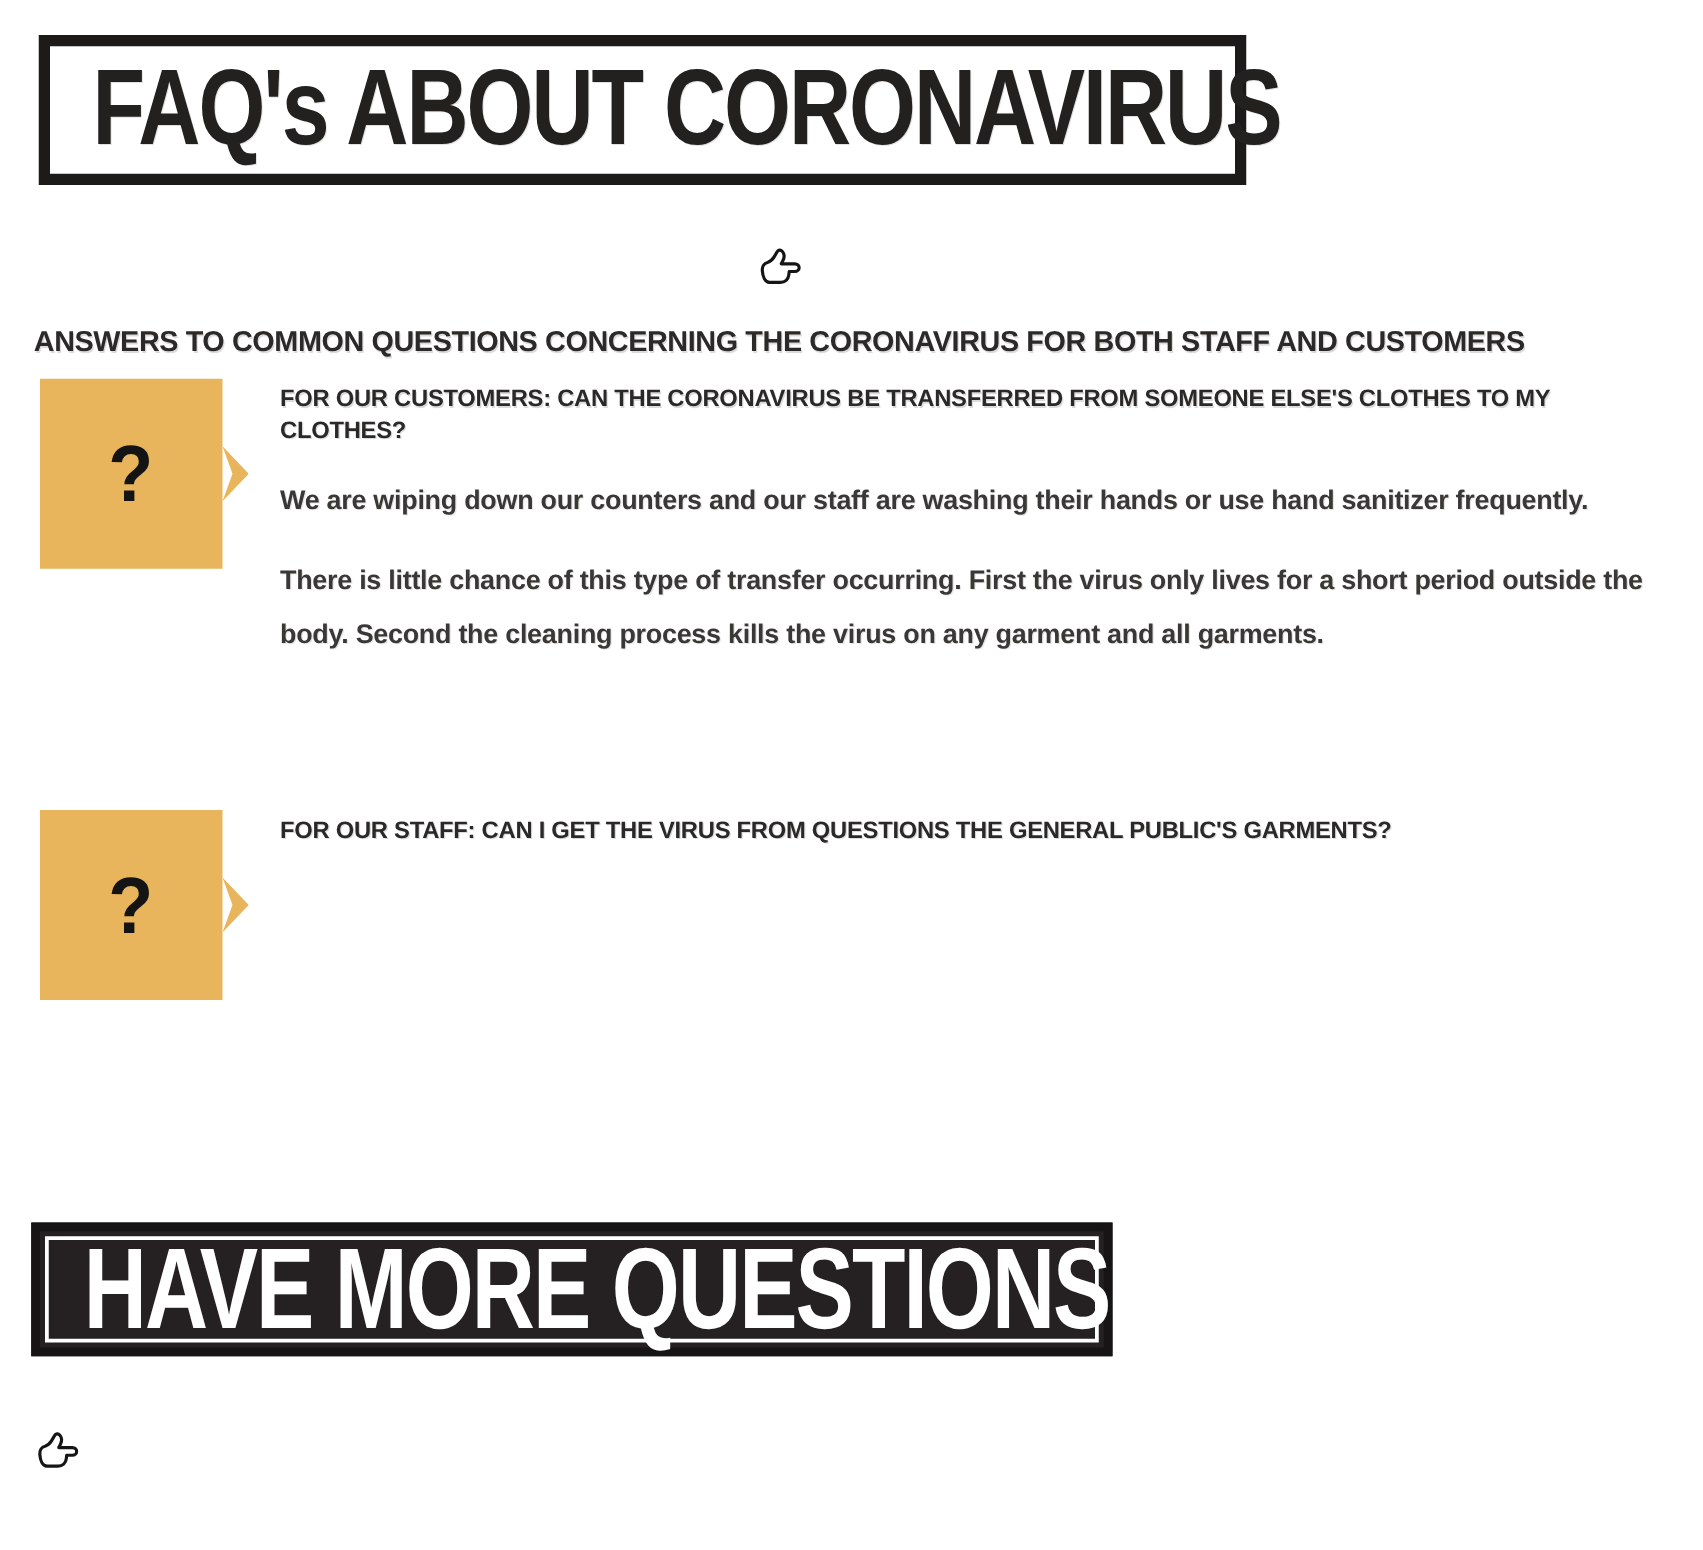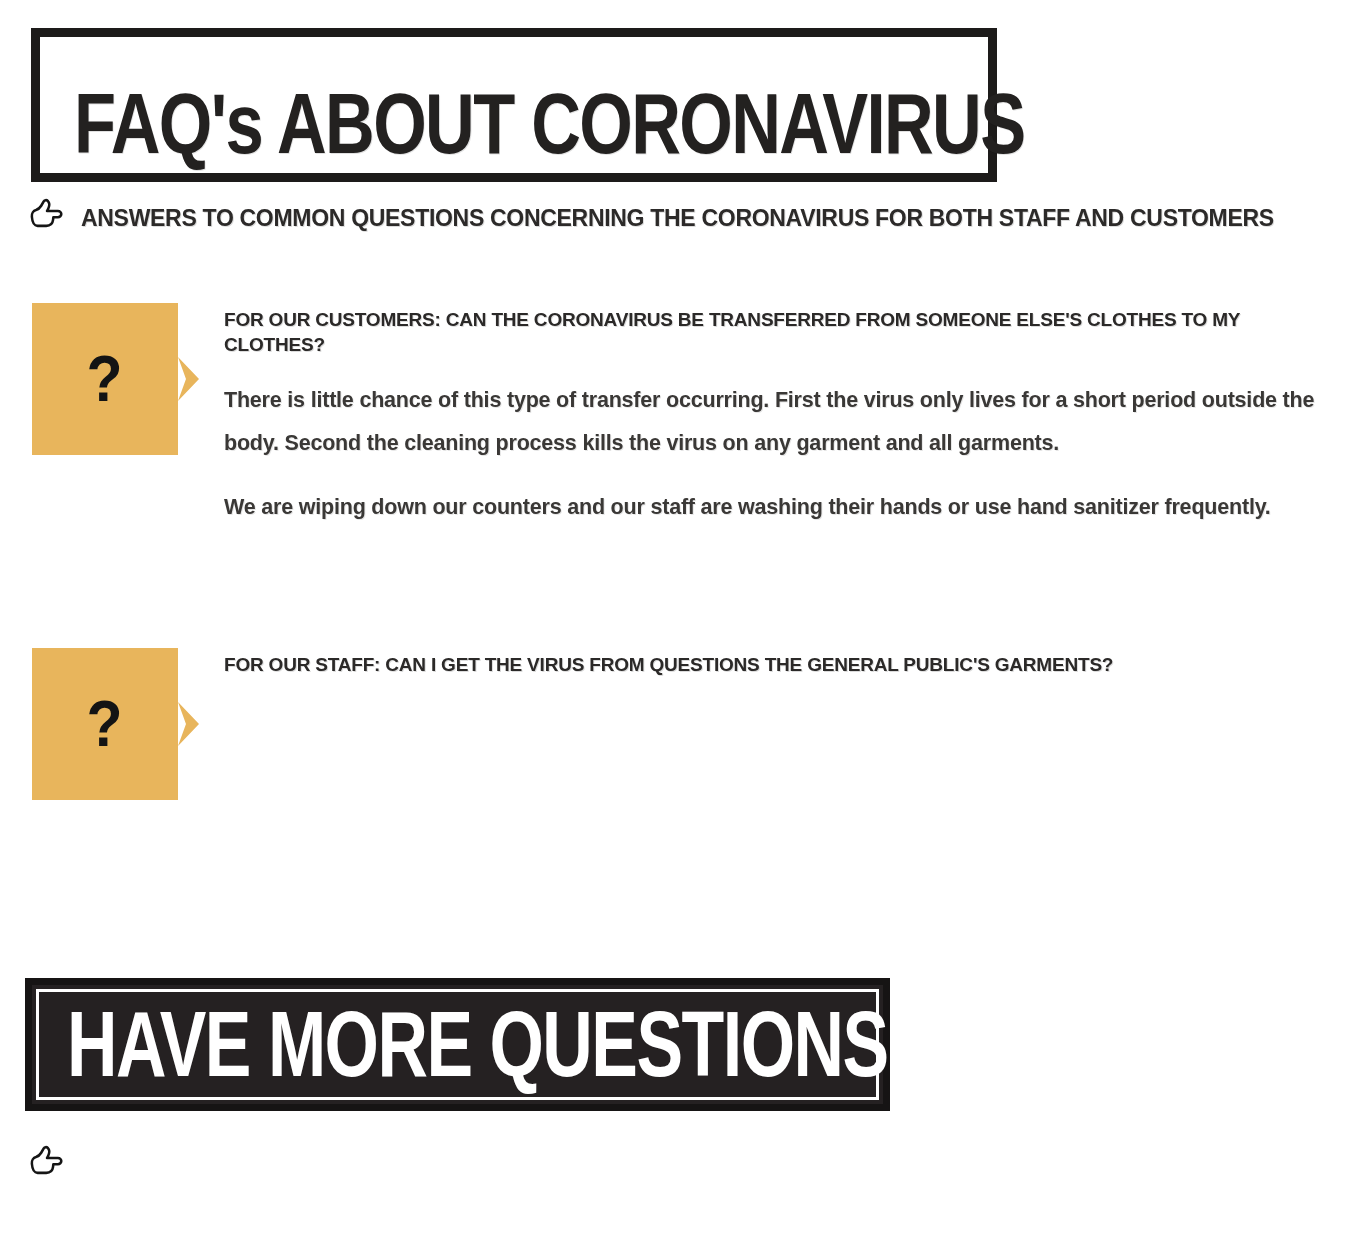--- a/index.html
+++ b/index.html
@@ -13,45 +13,46 @@
     width: 1362px;
     height: 1240px;
     background: #ffffff;
     overflow: hidden;
   }
 
   
   .title-box {
     position: absolute;
     left: 31px; top: 28px;
-    width: 966px; height: 154px;
+    width: 966px; height: 120px;
     border: 9px solid #1d1b1a;
     background: #ffffff;
     display: flex;
-    align-items: flex-end;
+    align-items: flex-start;
     padding-left: 34px;
   }
   .title-box .big-title {
     font-size: 86px;
     font-weight: bold;
     color: #232120;
     letter-spacing: -2px;
     white-space: nowrap;
     transform: scaleX(0.80);
     transform-origin: 0 50%;
     text-shadow: 1px 1px 0 rgba(0,0,0,0.12);
   }
 
   
   .pointer-row {
     position: absolute;
     left: 27px;
     display: flex;
-    align-items: flex-end;
-    gap: 18px;
+    align-items: center;
+    gap: 28px;
+    flex-direction: column;
   }
   .pointer-row.intro { top: 196px; }
   .pointer-row.footer { top: 1143px; }
   .pointer-row .hand { flex: none; width: 36px; height: 36px; }
   .pointer-row .row-text {
     font-size: 23px;
     font-weight: bold;
     color: #2c2a29;
     letter-spacing: -0.3px;
     white-space: nowrap;
@@ -116,21 +117,21 @@
     line-height: 2.02;
     letter-spacing: -0.2px;
     text-shadow: 1px 1px 0 rgba(0,0,0,0.10);
   }
   .faq-answer p:last-child { margin-bottom: 0; }
 
   
   .dark-banner {
     position: absolute;
     left: 25px; top: 978px;
-    width: 865px; height: 133px;
+    width: 865px; height: 107px;
     border: 7px solid #161414;
     background: #252122;
     padding: 4px;
   }
   .dark-banner .inner {
     width: 100%; height: 100%;
     border: 3px solid #ffffff;
     background: #252122;
     display: flex;
     align-items: center;
@@ -165,22 +166,22 @@
   </div>
 
   <div class="faq first">
     <div class="q-badge">
       <span class="q-glyph">?</span>
       <span class="tail"></span>
     </div>
     <div class="faq-content">
       <h3 class="faq-question">FOR OUR CUSTOMERS: CAN THE CORONAVIRUS BE TRANSFERRED FROM SOMEONE ELSE'S CLOTHES TO MY CLOTHES?</h3>
       <div class="faq-answer">
+        <p>We are wiping down our counters and our staff are washing their hands or use hand sanitizer frequently.</p>
         <p>There is little chance of this type of transfer occurring. First the virus only lives for a short period outside the body. Second the cleaning process kills the virus on any garment and all garments.</p>
-        <p>We are wiping down our counters and our staff are washing their hands or use hand sanitizer frequently.</p>
       </div>
     </div>
   </div>
 
   <div class="faq second">
     <div class="q-badge">
       <span class="q-glyph">?</span>
       <span class="tail"></span>
     </div>
     <div class="faq-content">

